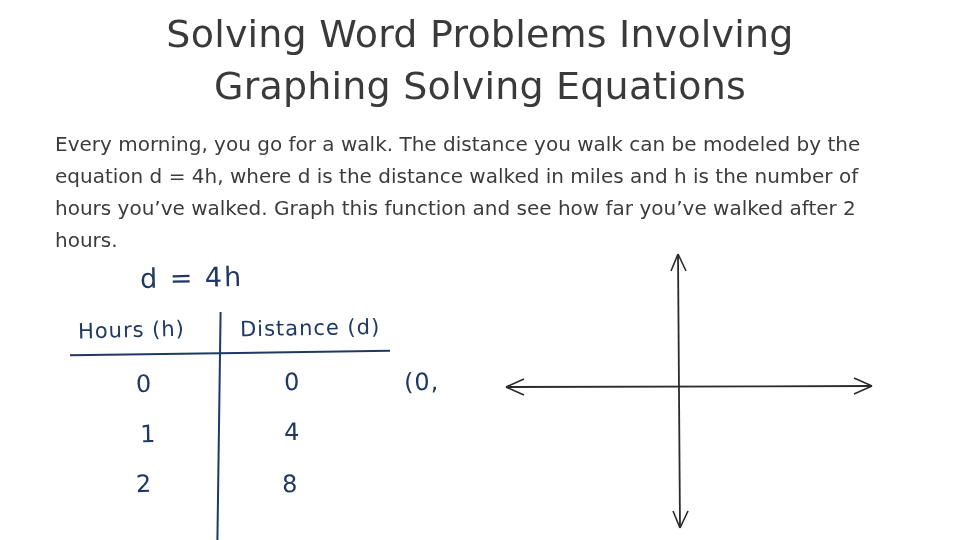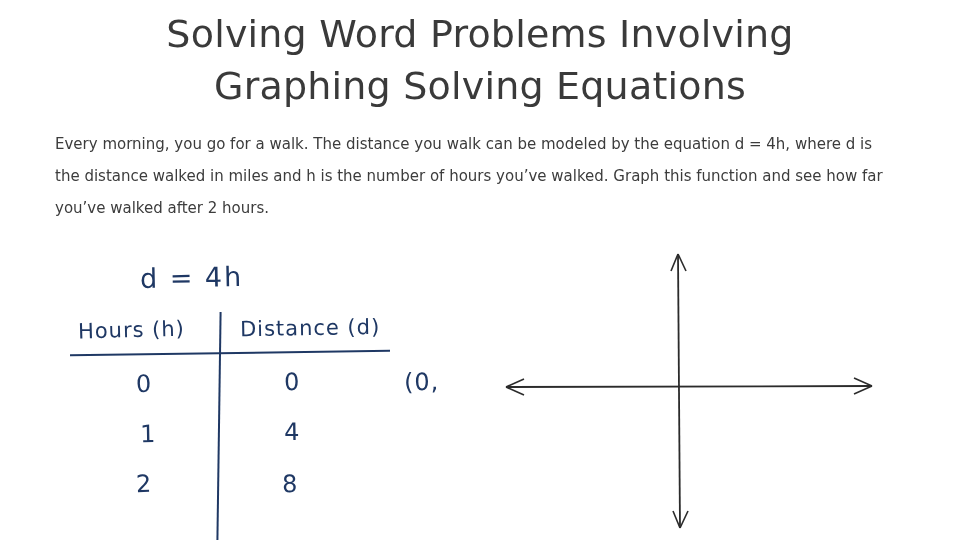--- a/index.html
+++ b/index.html
@@ -34,21 +34,21 @@
     color: #3a3a3a;
   }
 
   
   .problem {
     position: absolute;
     top: 128px;
     left: 55px;
     width: 830px;
     font-family: "DejaVu Sans", sans-serif;
-    font-size: 15px;
+    font-size: 20px;
     line-height: 32px;
     color: #3c3c3c;
   }
 
   
   .hand {
     color: #1f3864;
     font-family: "DejaVu Sans", sans-serif;
   }
 

